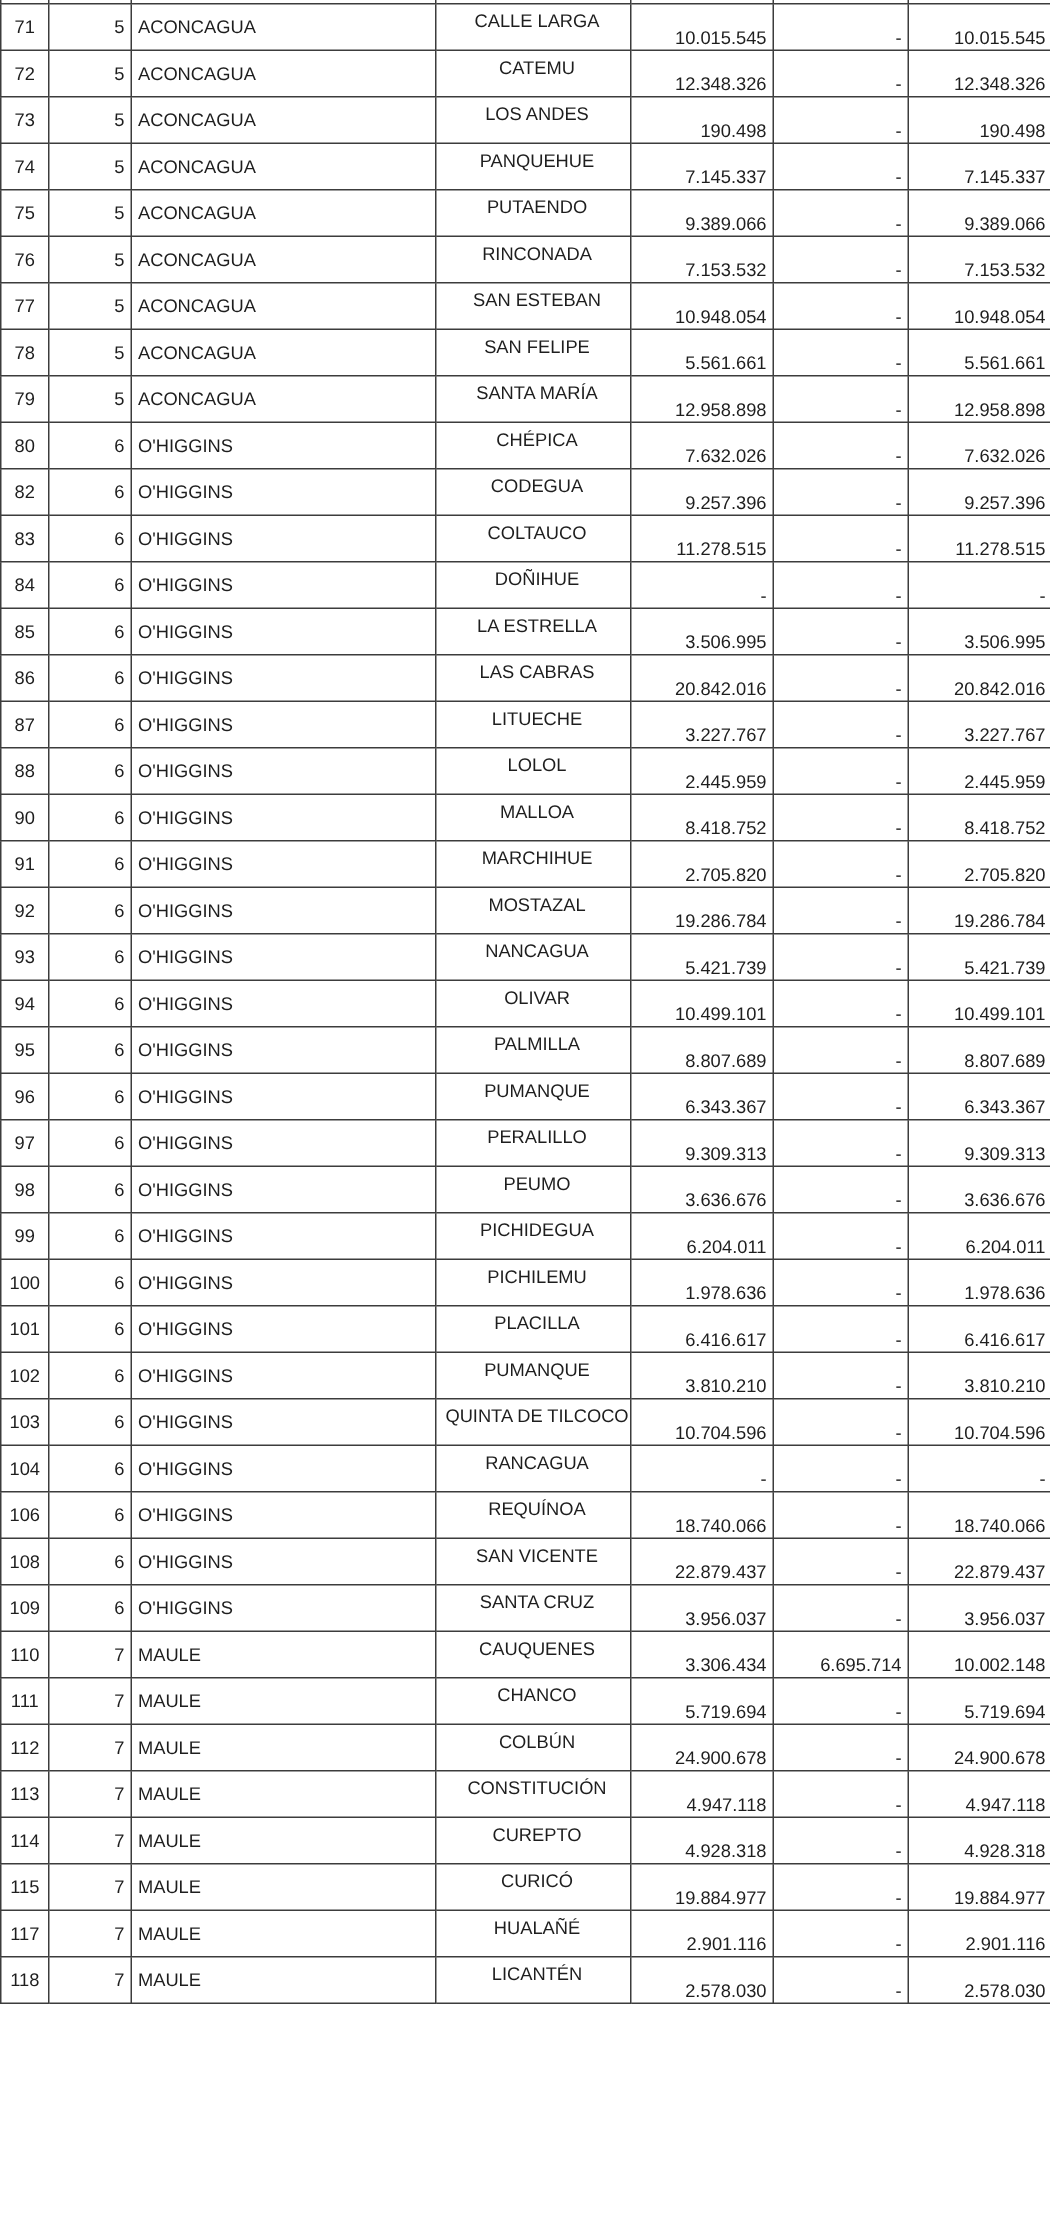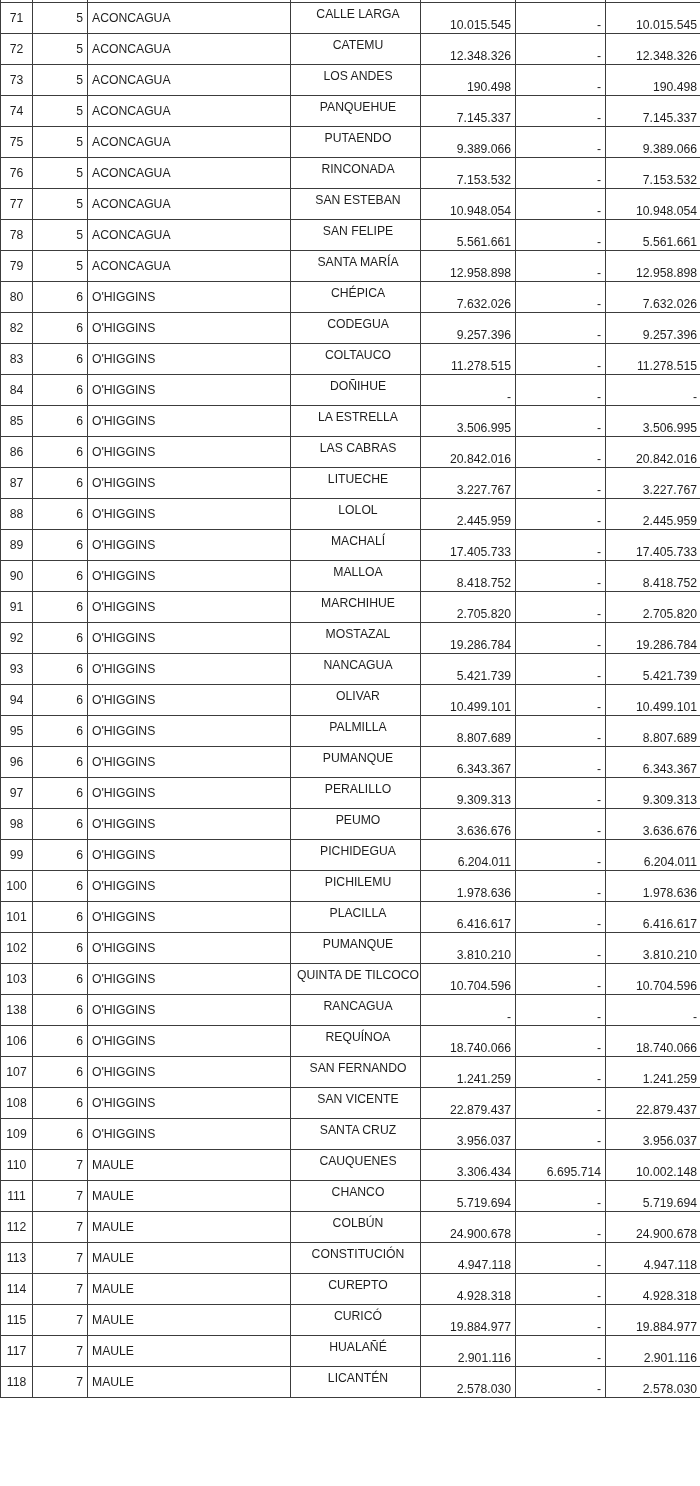--- a/index.html
+++ b/index.html
@@ -208,29 +208,20 @@
   <tr>
     <td class="idx">88</td>
     <td class="reg">6</td>
     <td class="rname">O'HIGGINS</td>
     <td class="com">LOLOL</td>
     <td class="num">2.445.959</td>
     <td class="num">-</td>
     <td class="num">2.445.959</td>
   </tr>
 
-  <tr>
-    <td class="idx">89</td>
-    <td class="reg">6</td>
-    <td class="rname">O'HIGGINS</td>
-    <td class="com">MACHALÍ</td>
-    <td class="num">17.405.733</td>
-    <td class="num">-</td>
-    <td class="num">17.405.733</td>
-  </tr>
 
   <tr>
     <td class="idx">90</td>
     <td class="reg">6</td>
     <td class="rname">O'HIGGINS</td>
     <td class="com">MALLOA</td>
     <td class="num">8.418.752</td>
     <td class="num">-</td>
     <td class="num">8.418.752</td>
   </tr>
@@ -359,49 +350,40 @@
     <td class="idx">103</td>
     <td class="reg">6</td>
     <td class="rname">O'HIGGINS</td>
     <td class="com">QUINTA DE TILCOCO</td>
     <td class="num">10.704.596</td>
     <td class="num">-</td>
     <td class="num">10.704.596</td>
   </tr>
 
   <tr>
-    <td class="idx">138</td>
+    <td class="idx">104</td>
     <td class="reg">6</td>
     <td class="rname">O'HIGGINS</td>
     <td class="com">RANCAGUA</td>
     <td class="num">-</td>
     <td class="num">-</td>
     <td class="num">-</td>
   </tr>
 
 
   <tr>
     <td class="idx">106</td>
     <td class="reg">6</td>
     <td class="rname">O'HIGGINS</td>
     <td class="com">REQUÍNOA</td>
     <td class="num">18.740.066</td>
     <td class="num">-</td>
     <td class="num">18.740.066</td>
   </tr>
 
-  <tr>
-    <td class="idx">107</td>
-    <td class="reg">6</td>
-    <td class="rname">O'HIGGINS</td>
-    <td class="com">SAN FERNANDO</td>
-    <td class="num">1.241.259</td>
-    <td class="num">-</td>
-    <td class="num">1.241.259</td>
-  </tr>
 
   <tr>
     <td class="idx">108</td>
     <td class="reg">6</td>
     <td class="rname">O'HIGGINS</td>
     <td class="com">SAN VICENTE</td>
     <td class="num">22.879.437</td>
     <td class="num">-</td>
     <td class="num">22.879.437</td>
   </tr>

